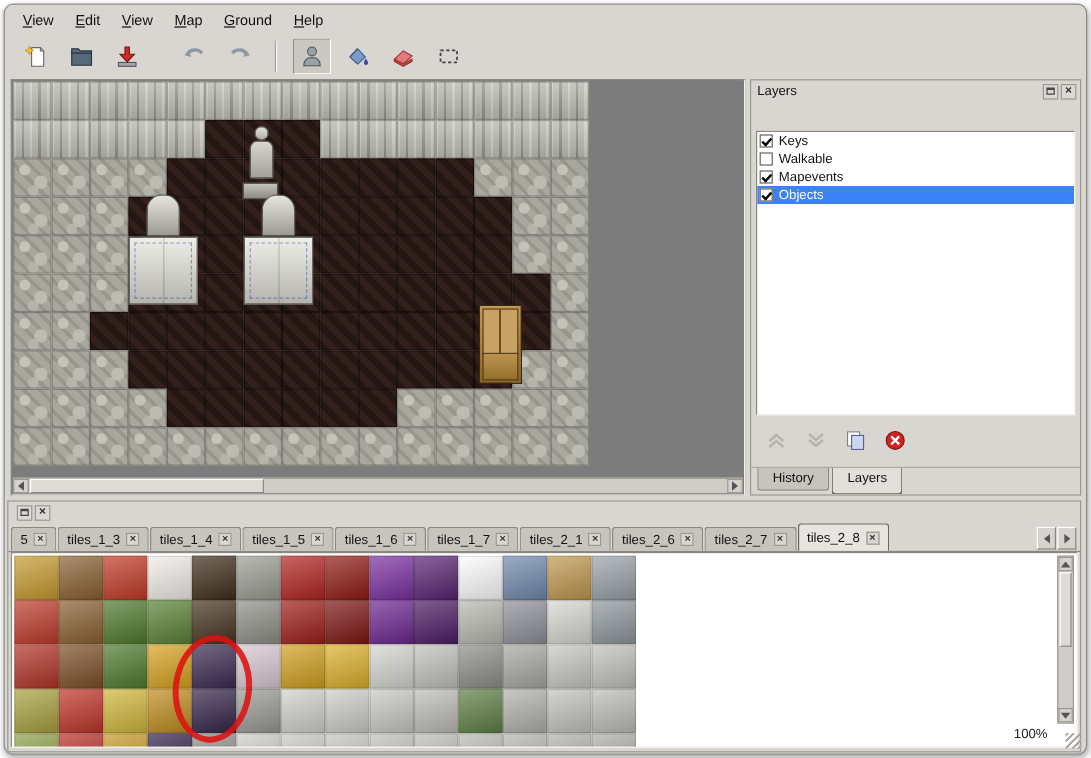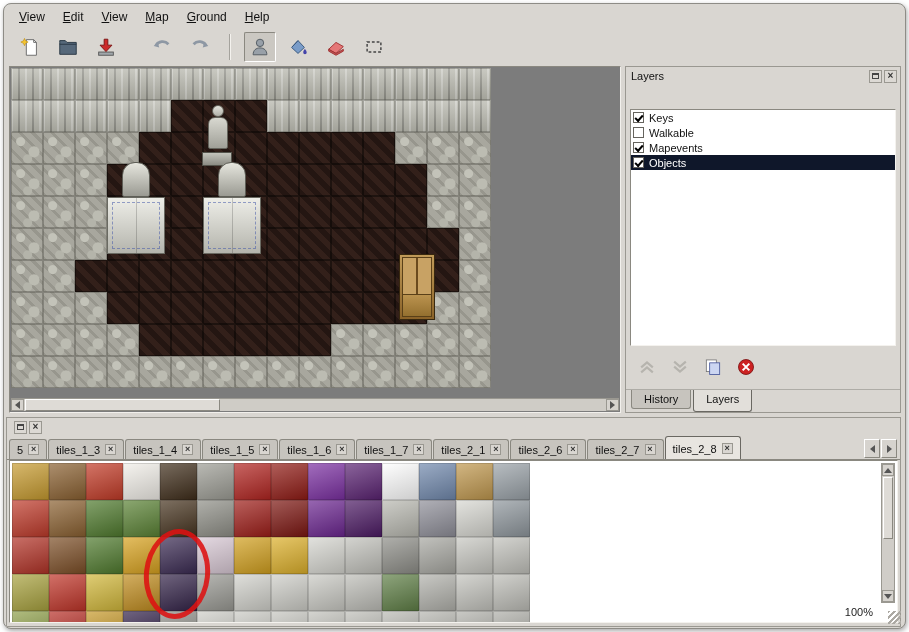--- a/index.html
+++ b/index.html
@@ -94,21 +94,21 @@
   .opacity-row { position:absolute; left:6px; right:9px; top:22px; height:16px; display:flex; align-items:center; font-size:11px; }
   .slider { flex:1; margin-left:8px; position:relative; height:15px; }
   .slider-track { position:absolute; left:0; right:0; top:4px; height:8px;
     background:linear-gradient(#5a78e8,#1c3aa8); border:1px solid #1c2c60; }
   .slider-handle { position:absolute; right:0; top:1px; width:21px; height:13px;
     background-color:#d6d3ce; background-image:radial-gradient(#97948c 1px, transparent 1px); background-size:3px 3px;
     border:1px solid; border-color:#ffffff #7a786f #7a786f #ffffff; }
   .layer-list { position:absolute; left:4px; right:4px; top:42px; height:237px; background:#fff; overflow:hidden;
     border:1px solid; border-color:#8a8880 #f4f2ee #f4f2ee #8a8880; font-size:11px; }
   .layer-row { display:flex; align-items:center; height:15px; padding-left:2px; }
-  .layer-row.selected { background:#0f172a; color:#fff; }
+  .layer-row.selected { background:#3b82f6; color:#fff; }
   .checkbox { width:11px; height:11px; background:#fff; border:1px solid #66645e; margin-right:5px; position:relative; flex:0 0 auto; }
   .checkbox.checked::after { content:""; position:absolute; left:1px; top:2px; width:6px; height:3px;
     border-left:2px solid #000; border-bottom:2px solid #000; transform:rotate(-48deg); }
   .layer-actions { position:absolute; left:10px; top:288px; height:26px; display:flex; gap:9px; align-items:center; }
   .action-btn { width:24px; height:24px; display:flex; align-items:center; justify-content:center; border:1px solid transparent; }
   .action-btn svg { width:20px; height:20px; display:block; }
   .rp-tabs { position:absolute; left:0; right:0; bottom:0; height:23px; display:flex; align-items:flex-start; padding-left:5px;
     border-top:1px solid #aeaca6; }
   .rp-tab { height:19px; padding:3px 12px; font-size:11px; background:#c7c4be; border:1px solid #8a8880; border-top:none;
     margin-right:2px; border-radius:0 0 3px 3px; }

